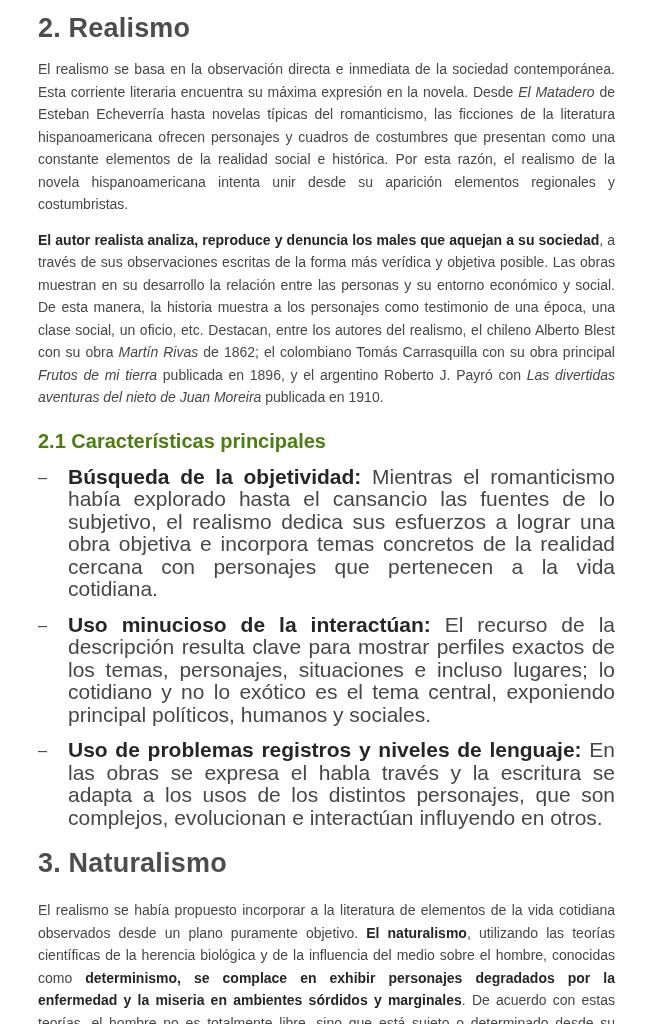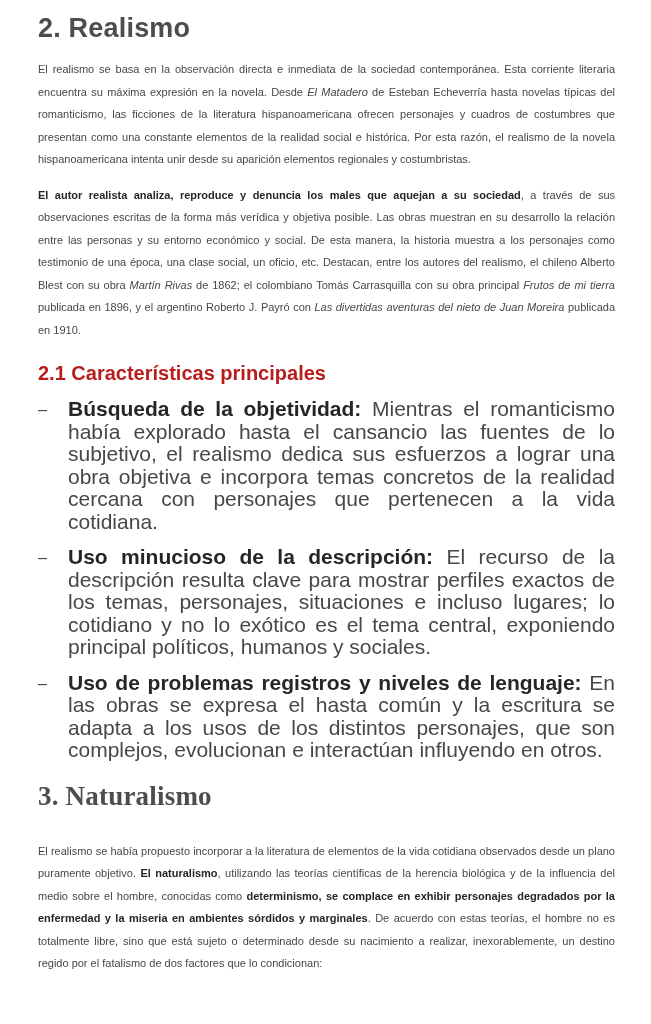--- a/index.html
+++ b/index.html
@@ -23,32 +23,31 @@
   }
   h1.doc-h1 {
     font-size: 27px;
     line-height: 32px;
     font-weight: 700;
     color: #4d4d4d;
     letter-spacing: 0.2px;
     margin: 0 0 14px 0;
   }
   h1.doc-h1.later {
-    margin: 18px 0 28px 0;
-    font-family: Liberation Serif, serif;
+    margin: 18px 0 20px 0;
   }
   h2.doc-h2 {
     font-size: 20px;
     line-height: 25px;
     font-weight: 700;
-    color: #b91c1c;
+    color: #4d7c0f;
     margin: 20px 0 8px 0;
   }
   p.body-par {
-    font-size: 11px;
+    font-size: 14px;
     line-height: 22.5px;
     color: #474747;
     text-align: justify;
     margin: 0 0 13px 0;
   }
   .bullet-list {
     margin: 12px 0 0 0;
   }
   .bullet-item {
     display: flex;
@@ -86,26 +85,26 @@
 
   <div class="bullet-list">
 
     <div class="bullet-item">
       <span class="bullet-dash">–</span>
       <span class="bullet-text"><span class="b">Búsqueda de la objetividad:</span><span> Mientras el romanticismo había explorado hasta el cansancio las fuentes de lo subjetivo, el realismo dedica sus esfuerzos a lograr una obra objetiva e incorpora temas concretos de la realidad cercana con personajes que pertenecen a la vida cotidiana.</span></span>
     </div>
 
     <div class="bullet-item">
       <span class="bullet-dash">–</span>
-      <span class="bullet-text"><span class="b">Uso minucioso de la descripción:</span><span> El recurso de la descripción resulta clave para mostrar perfiles exactos de los temas, personajes, situaciones e incluso lugares; lo cotidiano y no lo exótico es el tema central, exponiendo principal políticos, humanos y sociales.</span></span>
+      <span class="bullet-text"><span class="b">Uso minucioso de la interactúan:</span><span> El recurso de la descripción resulta clave para mostrar perfiles exactos de los temas, personajes, situaciones e incluso lugares; lo cotidiano y no lo exótico es el tema central, exponiendo principal políticos, humanos y sociales.</span></span>
     </div>
 
     <div class="bullet-item">
       <span class="bullet-dash">–</span>
-      <span class="bullet-text"><span class="b">Uso de problemas registros y niveles de lenguaje:</span><span> En las obras se expresa el hasta común y la escritura se adapta a los usos de los distintos personajes, que son complejos, evolucionan e interactúan influyendo en otros.</span></span>
+      <span class="bullet-text"><span class="b">Uso de problemas registros y niveles de lenguaje:</span><span> En las obras se expresa el habla través y la escritura se adapta a los usos de los distintos personajes, que son complejos, evolucionan e interactúan influyendo en otros.</span></span>
     </div>
 
   </div>
 
   <h1 class="doc-h1 later">3. Naturalismo</h1>
 
   <p class="body-par"><span>El realismo se había propuesto incorporar a la literatura de elementos de la vida cotidiana observados desde un plano puramente objetivo. </span><span class="b">El naturalismo</span><span>, utilizando las teorías científicas de la herencia biológica y de la influencia del medio sobre el hombre, conocidas como </span><span class="b">determinismo, se complace en exhibir personajes degradados por la enfermedad y la miseria en ambientes sórdidos y marginales</span><span>. De acuerdo con estas teorías, el hombre no es totalmente libre, sino que está sujeto o determinado desde su nacimiento a realizar, inexorablemente, un destino regido por el fatalismo de dos factores que lo condicionan: </span></p>
 
 </div>
 

